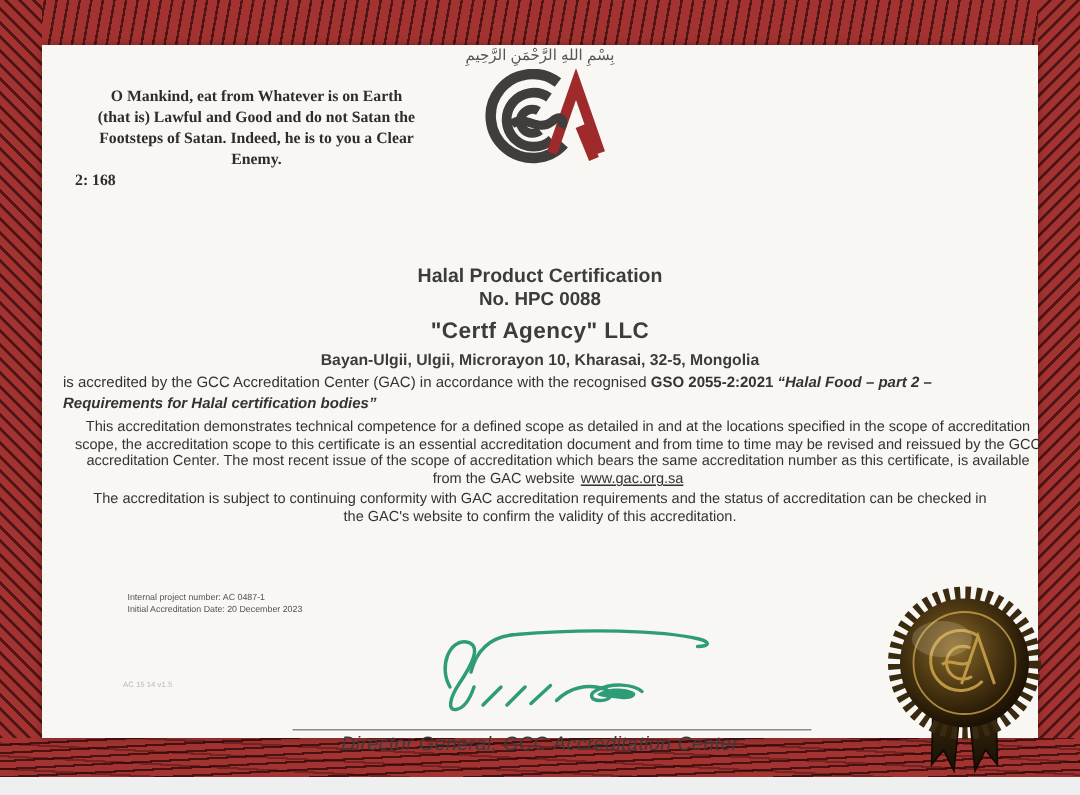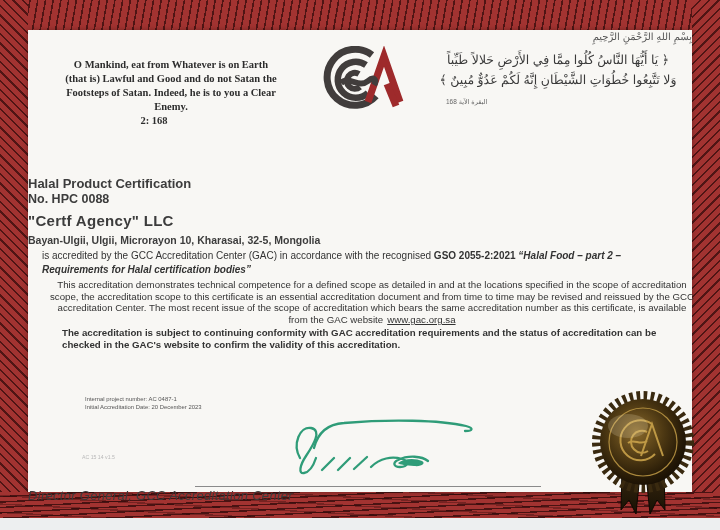--- a/index.html
+++ b/index.html
@@ -14,42 +14,42 @@
   .b-right{left:692px;top:0;width:28px;height:518px;
      background:repeating-linear-gradient(135deg,rgba(35,5,5,0) 0 5px,rgba(35,5,5,.65) 5px 6.6px),#a23331;}
   .b-bottom{left:0;top:492px;width:720px;height:26px;
      background:repeating-linear-gradient(177deg,rgba(35,5,5,0) 0 4px,rgba(35,5,5,.7) 4px 5.4px),
                 repeating-linear-gradient(183deg,rgba(35,5,5,0) 0 7px,rgba(35,5,5,.35) 7px 8.4px),#a23331;}
   .b-white{left:0;top:518px;width:720px;height:12px;background:#edeff0;}
   
   .paper{position:absolute;left:28px;top:30px;width:664px;height:462px;background:#f8f7f4;
          box-shadow:0 0 5px rgba(0,0,0,.3);}
   .abs{position:absolute;}
-  .ctr{left:0;width:100%;}
+  .ctr{left:0;width:100%;text-align:center;}
   
   .quote-en{left:22px;top:28px;width:242px;text-align:center;
             font-family:"Liberation Serif",serif;font-weight:bold;font-size:10.5px;line-height:14px;color:#2d2d2d;}
-  .quote-en .ref{text-align:center;padding-right:34px;}
+  .quote-en .ref{text-align:left;padding-right:34px;}
   .bismillah{top:1px;font-size:10px;color:#555;direction:rtl;}
   .gac-logo{left:50%;transform:translateX(-50%);top:16px;}
   .cert-title{top:88px;font-size:19.5px;font-weight:bold;letter-spacing:.6px;color:#383838;}
   .quote-ar{right:8px;top:20px;width:252px;text-align:center;direction:rtl;
             font-size:12.5px;line-height:20px;color:#3a3a3a;}
   .quote-ar .ref{direction:rtl;text-align:left;font-size:6.5px;color:#666;padding:2px 10px 0 14px;}
   
   .scheme{top:146px;font-size:13px;font-weight:bold;}
   .certno{top:162px;font-size:12.5px;font-weight:bold;}
   .company{top:182px;font-size:15px;font-weight:bold;letter-spacing:.3px;}
   .address{top:204px;font-size:10.5px;font-weight:bold;}
   .statement{top:219px;left:14px;width:636px;text-align:left;font-size:10px;line-height:13.5px;color:#333;}
   .statement .std{font-weight:bold;}
   .statement .stdt{font-weight:bold;font-style:italic;}
   .para1{top:249px;left:20px;width:648px;text-align:center;font-size:9.7px;line-height:11.7px;color:#333;}
   .para1 .site{text-decoration:underline;margin-left:4px;}
-  .para2{top:297px;left:34px;width:596px;text-align:left;font-size:9.7px;line-height:11.7px;color:#333;font-weight:bold;}
+  .para2{top:297px;left:34px;width:596px;text-align:center;font-size:9.7px;line-height:11.7px;color:#333;}
   
   .dates{top:337px;left:57px;font-size:10.5px;font-weight:bold;color:#2f2f2f;}
   .dates .row{display:flex;line-height:14px;}
   .dates .lab{width:100px;}
   .notes{top:366px;left:57px;font-size:5.9px;line-height:7.6px;color:#555;}
   .doccode{top:424px;left:54px;font-size:5.2px;color:#b8b8b8;}
   
   .sig{left:242px;top:388px;width:225px;height:64px;}
   .sig-line{left:167px;top:456px;width:346px;border-top:1.2px solid #8a8a8a;height:0;}
   .sig-role{top:458px;font-size:13px;font-style:italic;color:#3b3b3b;letter-spacing:.3px;}
@@ -83,25 +83,20 @@
         <path d="M64,9 A28,28 0 1 0 68,50" fill="none" stroke="#413d3c" stroke-width="7"></path>
         <path d="M58,19 A18,18 0 1 0 60,47" fill="none" stroke="#413d3c" stroke-width="6.5"></path>
         <path d="M51,28 A8,8 0 1 0 52,41" fill="none" stroke="#413d3c" stroke-width="6"></path>
         <path d="M60,56 L76,10 L92,56" fill="none" stroke="#9e2a2b" stroke-width="7"></path>
         <path d="M33,37 C42,29 50,43 60,35 C66,30 69,34 66,39" fill="none" stroke="#413d3c" stroke-width="6"></path>
         <path d="M79,38 L88,60" fill="none" stroke="#9e2a2b" stroke-width="7"></path>
       </svg>
     </div>
 
 
-    <div class="abs quote-ar">
-      <div>﴿ يَا أَيُّهَا النَّاسُ كُلُوا مِمَّا فِي الأَرْضِ حَلالاً طَيِّباً</div>
-      <div>وَلا تَتَّبِعُوا خُطُوَاتِ الشَّيْطَانِ إِنَّهُ لَكُمْ عَدُوٌّ مُبِينٌ ﴾</div>
-      <div class="ref">البقرة الآية 168</div>
-    </div>
 
     <div class="abs ctr scheme">Halal Product Certification</div>
     <div class="abs ctr certno">No. HPC 0088</div>
     <div class="abs ctr company">"Certf Agency" LLC</div>
     <div class="abs ctr address">Bayan-Ulgii, Ulgii, Microrayon 10, Kharasai, 32-5, Mongolia</div>
 
     <div class="abs statement">
       <span>is accredited by the GCC Accreditation Center (GAC) in accordance with the recognised </span><span class="std">GSO 2055-2:2021 </span><span class="stdt">“Halal Food – part 2 – Requirements for Halal certification bodies”</span>
     </div>
 

